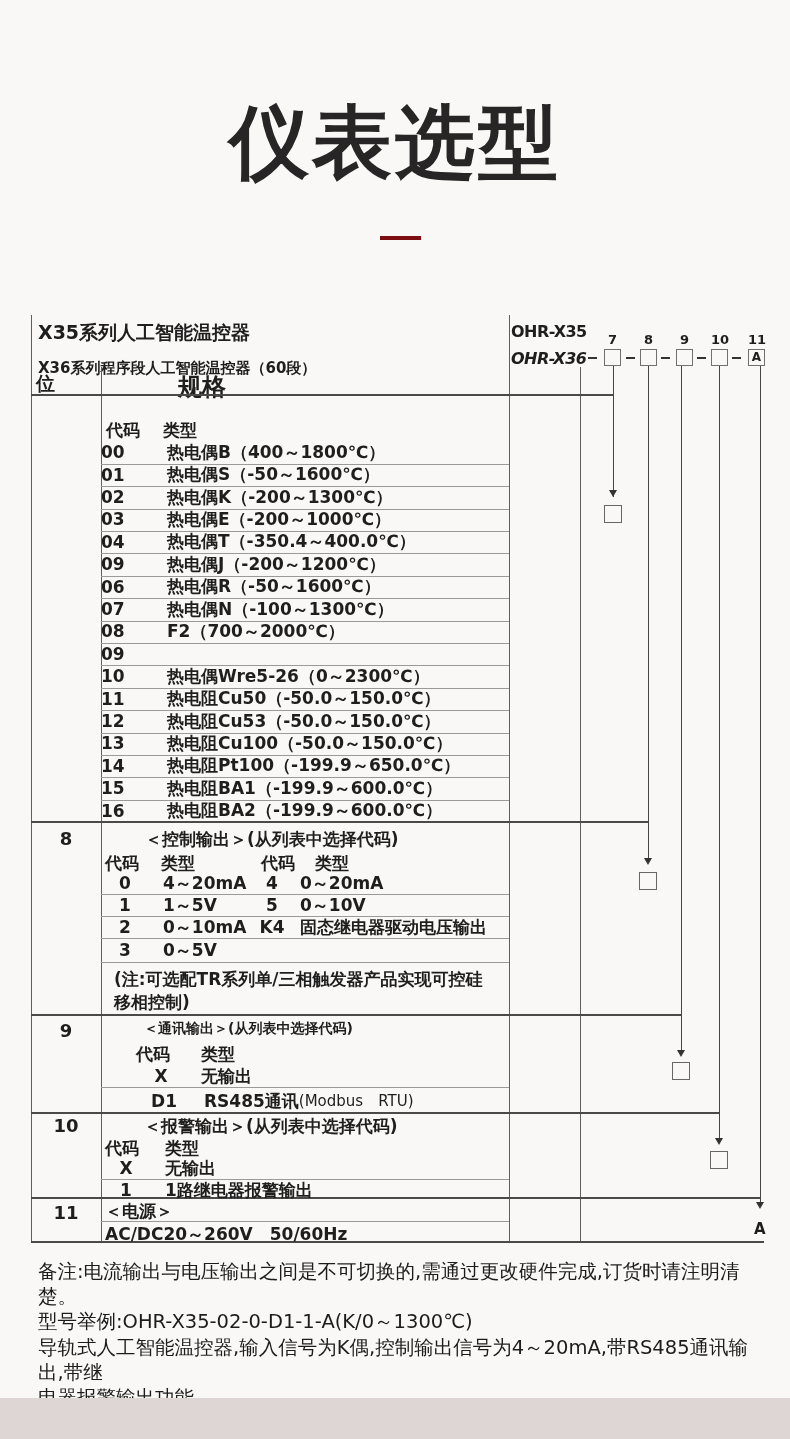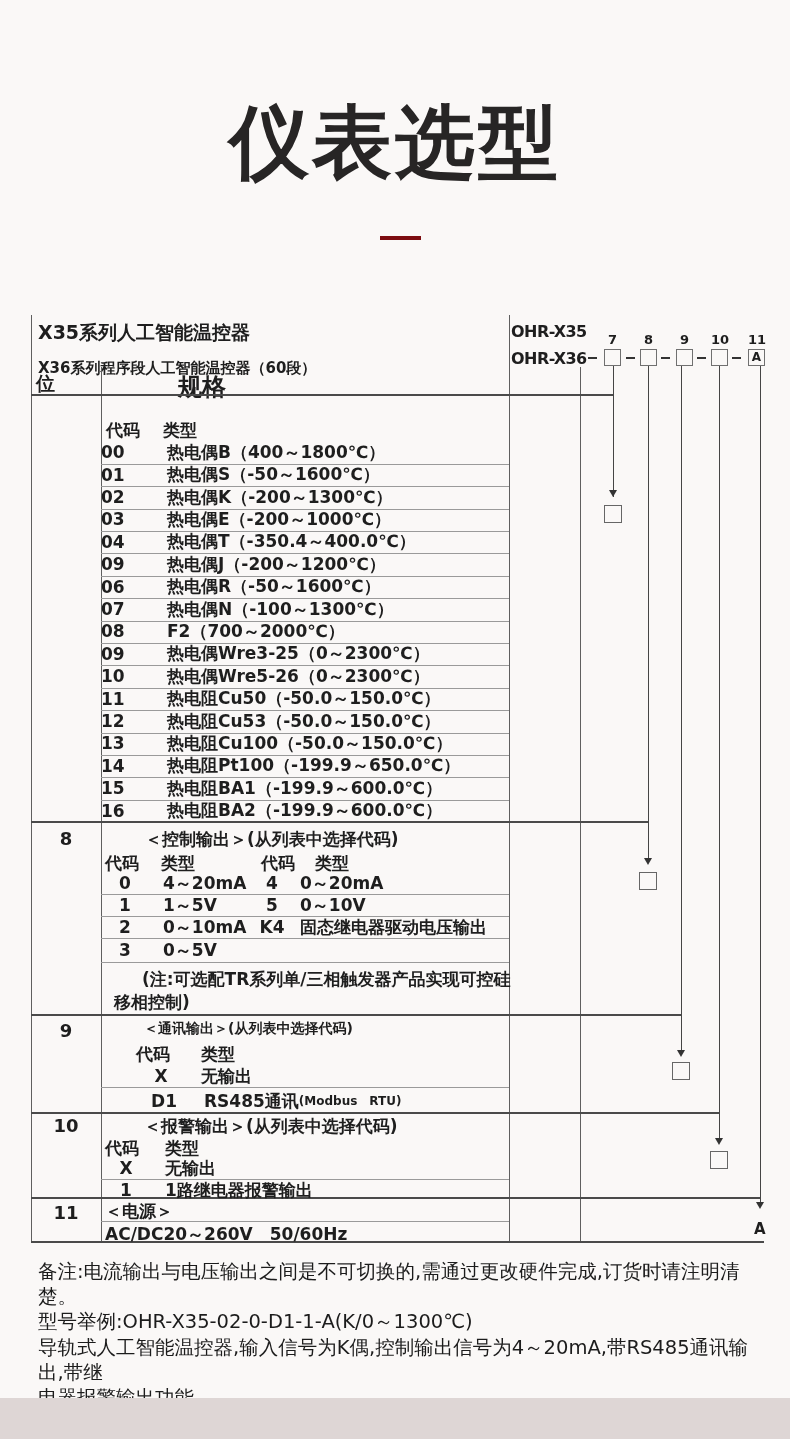--- a/index.html
+++ b/index.html
@@ -21,36 +21,36 @@
   .srow{display:flex;align-items:center;height:22.42px;font-size:17px;font-weight:bold;}
   .srow .c{width:50px;text-align:left;flex:0 0 auto;}
   .srow .ty{margin-left:16px;}
   .crow{position:absolute;left:101px;width:408px;height:22px;display:flex;align-items:center;font-size:17px;font-weight:bold;}
   .crow .c1{width:48px;text-align:center;flex:0 0 auto;}
   .crow .t1{width:99px;padding-left:14px;box-sizing:border-box;flex:0 0 auto;}
   .crow .c2{width:48px;text-align:center;flex:0 0 auto;}
   .crow .t2{padding-left:4px;}
   .xrow{position:absolute;height:22px;display:flex;align-items:center;font-size:17px;font-weight:bold;}
   .xrow .cc{width:50px;text-align:center;flex:0 0 auto;}
-  .small{font-size:12px;font-weight:bold;}
+  .small{font-size:15px;font-weight:normal;}
   .bit{position:absolute;left:31px;width:70px;text-align:center;font-size:18px;font-weight:bold;}
   .footer{position:absolute;left:38px;top:1259px;width:724px;font-size:19.5px;line-height:25.2px;color:#1c1c1c;}
 </style>
 </head>
 <body>
 
 <div class="canvas">
 
   <div class="page-title">仪表选型</div>
   <div class="accent-bar"></div>
 
   <div class="t b" style="left:38px;top:320px;font-size:19px;">X35系列人工智能温控器</div>
   <div class="t b" style="left:511px;top:322px;font-size:16px;letter-spacing:-0.5px;">OHR-X35</div>
   <div class="t b" style="left:38px;top:359px;font-size:15px;">X36系列程序段人工智能温控器（60段）</div>
-  <div class="t b" style="left:511px;top:349px;font-size:16px;letter-spacing:-0.5px;">OHR-X36</div>
+  <div class="t b" style="left:511px;top:349px;font-size:16px;letter-spacing:-0.5px;font-style:italic;">OHR-X36</div>
   <div class="t b" style="left:36px;top:371px;font-size:19px;">位</div>
   <div class="t b" style="left:178px;top:371px;font-size:24px;">规格</div>
 
   <div class="t b" style="left:604px;top:332px;width:17px;text-align:center;font-size:13px;">7</div>
   <div class="t b" style="left:640px;top:332px;width:17px;text-align:center;font-size:13px;">8</div>
   <div class="t b" style="left:676px;top:332px;width:17px;text-align:center;font-size:13px;">9</div>
   <div class="t b" style="left:711px;top:332px;width:17px;text-align:center;font-size:13px;">10</div>
   <div class="t b" style="left:748px;top:332px;width:17px;text-align:center;font-size:13px;">11</div>
 
   <div class="dash" style="left:588px;top:357px;"></div>
@@ -130,21 +130,20 @@
     <div class="srow">
         <span class="c">07</span>
         <span class="ty">热电偶N（-100～1300℃）</span>
       </div>
     <div class="srow">
         <span class="c">08</span>
         <span class="ty">F2（700～2000℃）</span>
       </div>
     <div class="srow">
         <span class="c">09</span>
-        <span class="ty">热电偶Wre3-25（0～2300℃）</span>
       </div>
     <div class="srow">
         <span class="c">10</span>
         <span class="ty">热电偶Wre5-26（0～2300℃）</span>
       </div>
     <div class="srow">
         <span class="c">11</span>
         <span class="ty">热电阻Cu50（-50.0～150.0℃）</span>
       </div>
     <div class="srow">
@@ -216,21 +215,21 @@
       <span class="t1">0～5V</span>
       <span class="c2"></span>
       <span class="t2"></span>
     </div>
 
   <div class="hl" style="left:101px;top:894px;width:408px;"></div>
   <div class="hl" style="left:101px;top:916px;width:408px;"></div>
   <div class="hl" style="left:101px;top:938px;width:408px;"></div>
   <div class="hl" style="left:101px;top:962px;width:408px;"></div>
 
-  <div class="t b" style="left:114px;top:968px;font-size:17px;margin-left:28px;">(注:可选配TR系列单/三相触发器产品实现可控硅</div>
+  <div class="t b" style="left:114px;top:968px;font-size:17px;">(注:可选配TR系列单/三相触发器产品实现可控硅</div>
   <div class="t b" style="left:114px;top:991px;font-size:17px;">移相控制)</div>
 
   <div class="bit" style="top:1020px;">9</div>
   <div class="t b" style="left:144px;top:1020px;font-size:14px;">＜通讯输出＞(从列表中选择代码)</div>
   <div class="t b" style="left:136px;top:1043px;font-size:17px;">代码</div>
   <div class="t b" style="left:201px;top:1043px;font-size:17px;">类型</div>
   <div class="xrow" style="left:136px;top:1065px;">
       <span class="cc">X</span>
       <span style="margin-left:15px;">无输出</span>
     </div>

